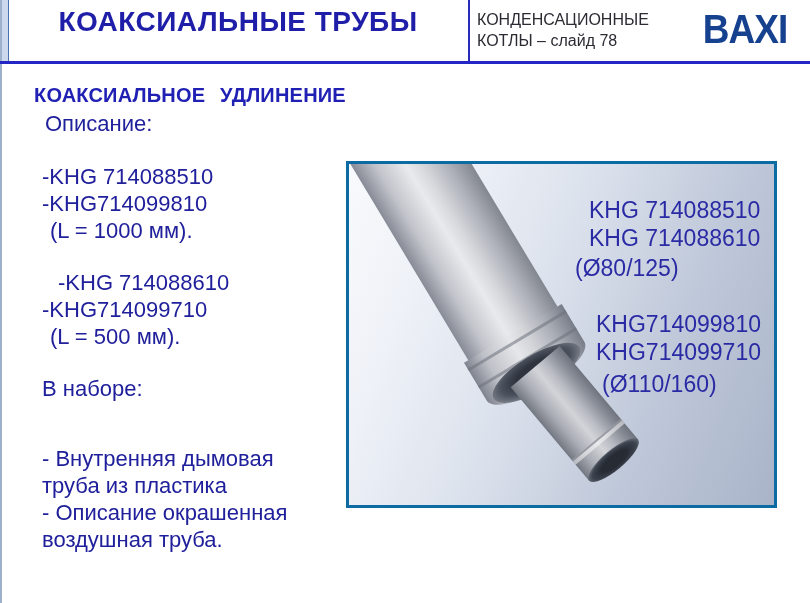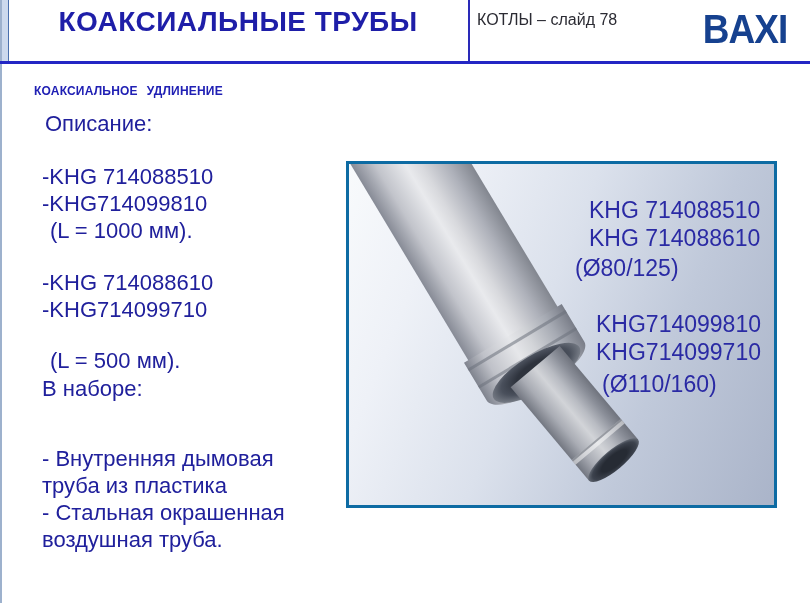--- a/index.html
+++ b/index.html
@@ -20,28 +20,28 @@
   .header-rule{position:absolute;left:0;top:61px;width:810px;height:3px;background:#2326c4;}
   .header-sub{position:absolute;left:477px;top:9px;font-size:16px;line-height:21px;color:#2b2b33;}
   .logo{
     position:absolute;left:686px;top:4px;width:118px;height:52px;
     display:flex;align-items:center;justify-content:center;
     font-size:37px;font-weight:bold;color:#16418f;letter-spacing:-1px;
     transform:scaleY(1.08);
   }
   
   .section-heading{
-    position:absolute;left:34px;top:84px;font-size:12px;font-weight:bold;
+    position:absolute;left:34px;top:84px;font-size:20px;font-weight:bold;
     color:#2020b4;word-spacing:.45em;letter-spacing:.2px;
   }
   .t-line{position:absolute;left:42px;font-size:22px;color:#20209c;white-space:nowrap;}
   .underl{text-underline-offset:3px;}
   .lbl-desc{top:111px;left:45px;}
   .g1-0{top:164px;} .g1-1{top:191px;} .g1-2{top:218px;left:50px;}
-  .g2-0{top:270px;} .g2-1{top:297px;} .g2-2{top:324px;left:50px;margin-top:24px;}
+  .g2-0{top:270px;margin-left:16px;} .g2-1{top:297px;} .g2-2{top:324px;left:50px;}
   .lbl-set{top:376px;left:42px;}
   .s-0{top:446px;} .s-1{top:473px;} .s-2{top:500px;} .s-3{top:527px;}
   
   .figure{
     position:absolute;left:346px;top:161px;width:431px;height:347px;
     border:3px solid #0d6ba3;box-sizing:border-box;overflow:hidden;
     background:linear-gradient(112deg,#f8fafc 0%,#eef1f7 20%,#dbe1ec 45%,#c0c9da 70%,#aab4c9 100%);
   }
   .pipe-assembly{position:absolute;left:-28px;top:-50px;width:120px;height:620px;
     transform:rotate(-31deg);transform-origin:60px 0;}
@@ -72,40 +72,41 @@
 <body>
 
 <div class="slide">
 
   <div class="edge-line"></div>
   <div class="edge-stripe"></div>
 
   <div class="header-title">КОАКСИАЛЬНЫЕ ТРУБЫ</div>
   <div class="header-divider"></div>
   <div class="header-sub">
+    <div>КОНДЕНСАЦИОННЫЕ</div>
     <div>КОТЛЫ – слайд 78</div>
   </div>
   <div class="logo">BAXI</div>
   <div class="header-rule"></div>
 
   <div class="section-heading">КОАКСИАЛЬНОЕ УДЛИНЕНИЕ</div>
   <div class="t-line lbl-desc underl">Описание:</div>
 
   <div class="t-line g1-0">-KHG 714088510</div>
   <div class="t-line g1-1">-KHG714099810</div>
   <div class="t-line g1-2">(L = 1000 мм).</div>
 
   <div class="t-line g2-0">-KHG 714088610</div>
   <div class="t-line g2-1">-KHG714099710</div>
   <div class="t-line g2-2">(L = 500 мм).</div>
 
   <div class="t-line lbl-set underl">В наборе:</div>
   <div class="t-line s-0">- Внутренняя дымовая</div>
   <div class="t-line s-1">труба из пластика</div>
-  <div class="t-line s-2">- Стальная окрашенная</div>
+  <div class="t-line s-2">- Описание окрашенная</div>
   <div class="t-line s-3">воздушная труба.</div>
 
   <div class="figure">
     <div class="pipe-assembly">
       <div class="pipe-outer"></div>
       <div class="pipe-socket">
         <div class="socket-ring ring-a"></div>
         <div class="socket-ring ring-b"></div>
       </div>
       <div class="socket-opening"></div>

